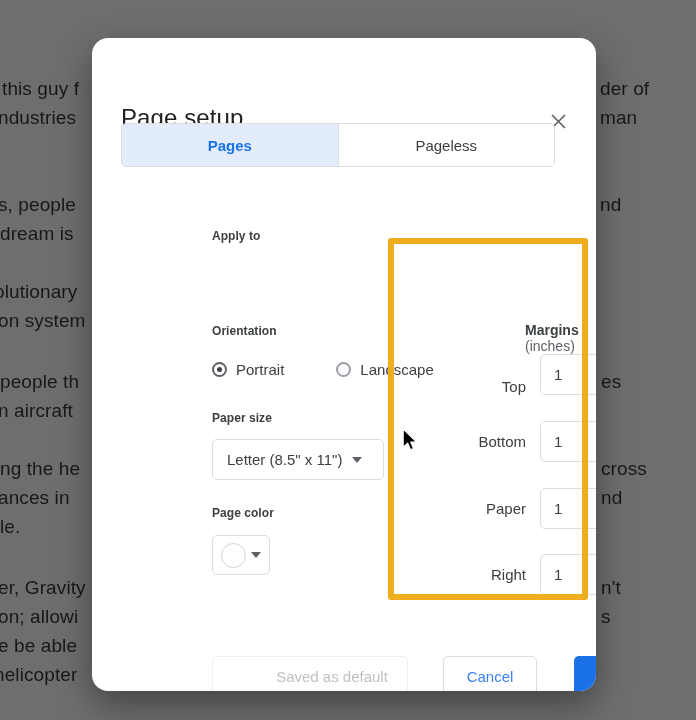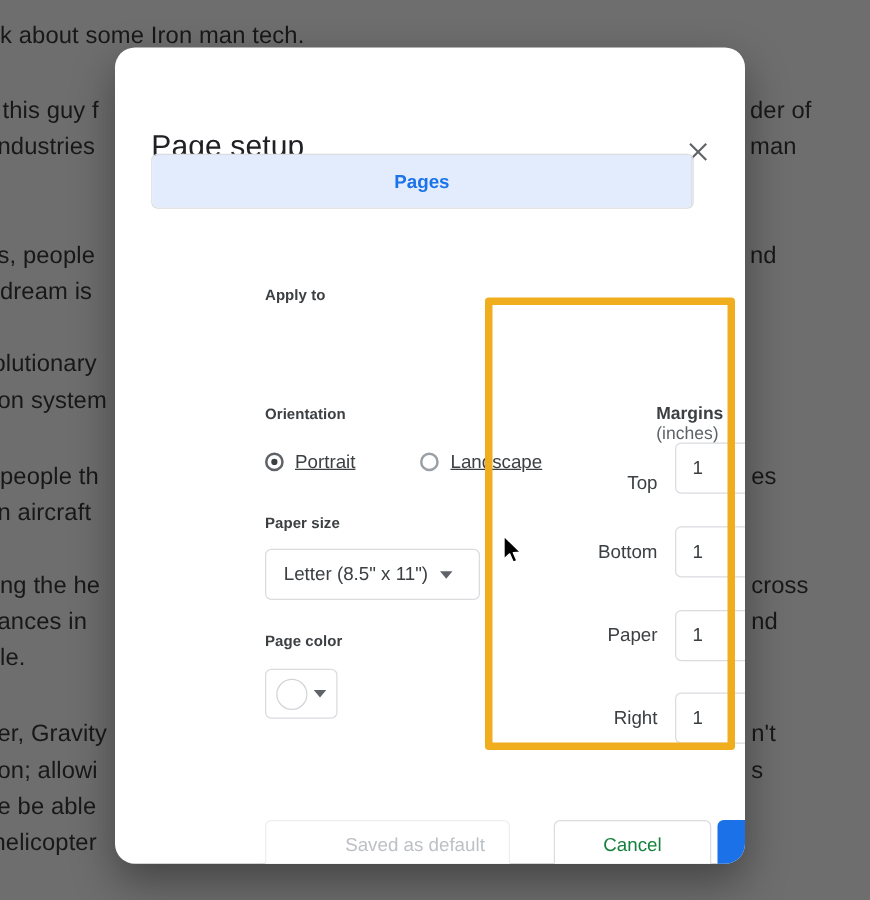--- a/index.html
+++ b/index.html
@@ -133,21 +133,20 @@
     position: absolute;
     display: flex;
     align-items: center;
   }
   .radio-opt {
     display: flex;
     align-items: center;
     cursor: pointer;
     font-size: 15px;
     color: #3c4043;
-    text-decoration: underline;
   }
   .radio-dot {
     width: 15px; height: 15px;
     border-radius: 50%;
     border: 2px solid #5f6368;
     box-sizing: border-box;
     margin-right: 9px;
     position: relative;
     flex: none;
   }
@@ -247,23 +246,23 @@
     width: 196px;
     border: 1px solid #eceef0;
     color: #bdc1c6;
     background: #fff;
     font-weight: 400;
     padding-left: 44px;
   }
   .btn-cancel {
     left: 351px;
     top: 618px;
-    width: 126px;
-    border: 1px solid #dadce0;
-    color: #15803d;
+    width: 94px;
+    border: 1px solid #dadce0;
+    color: #3b82f6;
     background: #fff;
   }
   .btn-ok {
     left: 482px;
     top: 618px;
     width: 86px;
     background: #1b72e8;
     color: #ffffff;
     border: none;
     font-weight: 700;
@@ -277,21 +276,20 @@
     top: 428px;
     width: 17px;
     height: 25px;
     pointer-events: none;
   }
 </style>
 </head>
 <body>
 
 <div id="bg-doc">
-    <div class="bg-line" style="left: 0px; top: 18px;">k about some Iron man tech.</div>
     <div class="bg-line" style="left: 2px; top: 78px;">this guy f</div>
     <div class="bg-line" style="left: -2px; top: 107px;">ndustries</div>
     <div class="bg-line" style="left: 600px; top: 78px;">der of</div>
     <div class="bg-line" style="left: 600px; top: 107px;">man</div>
     <div class="bg-line" style="left: -2px; top: 194px;">s, people</div>
     <div class="bg-line" style="left: 0px; top: 223px;">dream is</div>
     <div class="bg-line" style="left: 600px; top: 194px;">nd</div>
     <div class="bg-line" style="left: -6px; top: 281px;">olutionary</div>
     <div class="bg-line" style="left: -2px; top: 310px;">on system</div>
     <div class="bg-line" style="left: 0px; top: 371px;">people th</div>
@@ -317,20 +315,23 @@
   <div class="close-btn">
     <svg width="17" height="17" viewBox="0 0 17 17" aria-hidden="true">
       <path d="M2 2 L15 15 M15 2 L2 15" stroke="#5f6368" stroke-width="1.7" fill="none"></path>
     </svg>
   </div>
 
   <div class="tabs">
     <div class="tab active">
       <span>Pages</span>
     </div>
+    <div class="tab">
+      <span>Pageless</span>
+    </div>
   </div>
 
   <div class="sec-label" style="left:120px; top:191px;">Apply to</div>
 
   <div class="sec-label" style="left:120px; top:286px;">Orientation</div>
   <div class="radio-row" style="left:120px; top:323px;">
     <div class="radio-opt" style="margin-right:52px;">
       <span class="radio-dot on"></span>
       <span>Portrait</span>
     </div>

